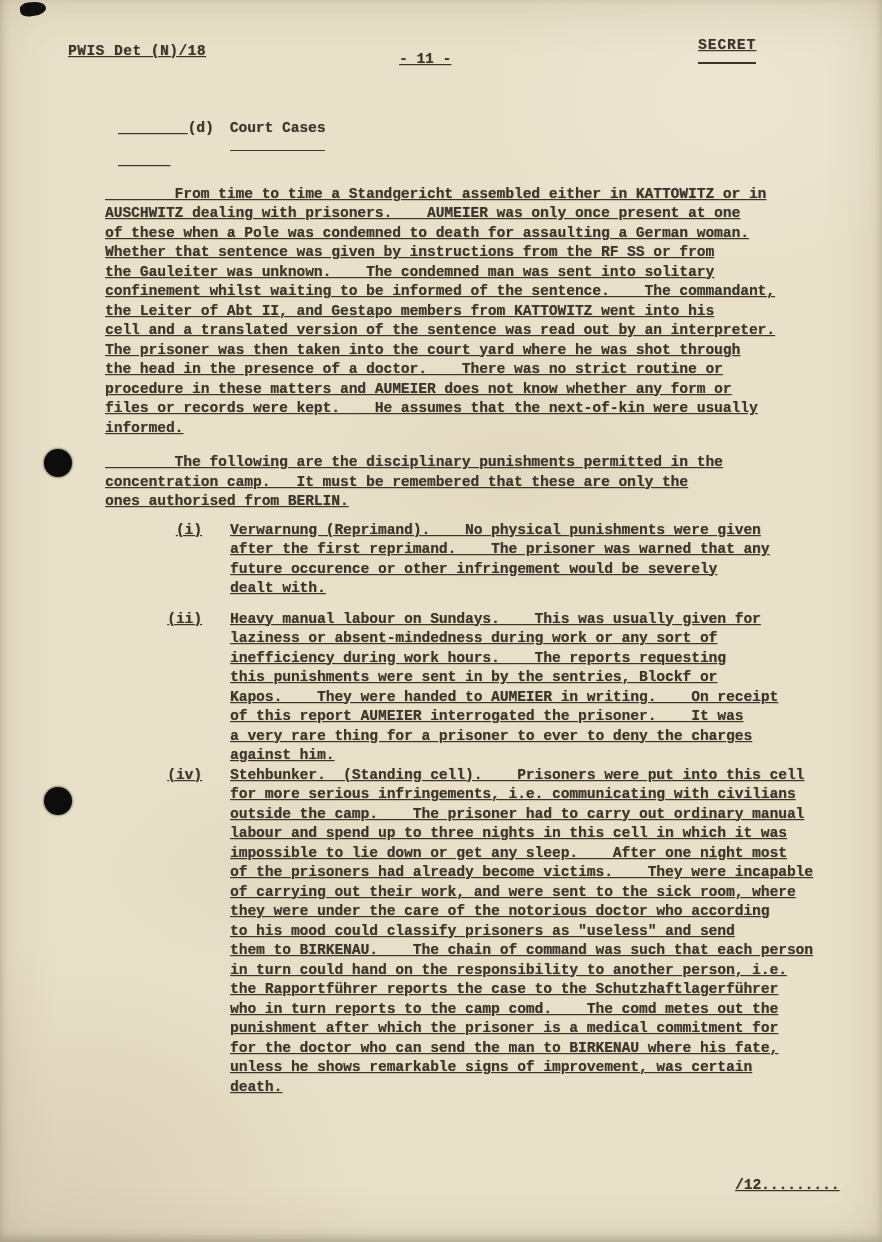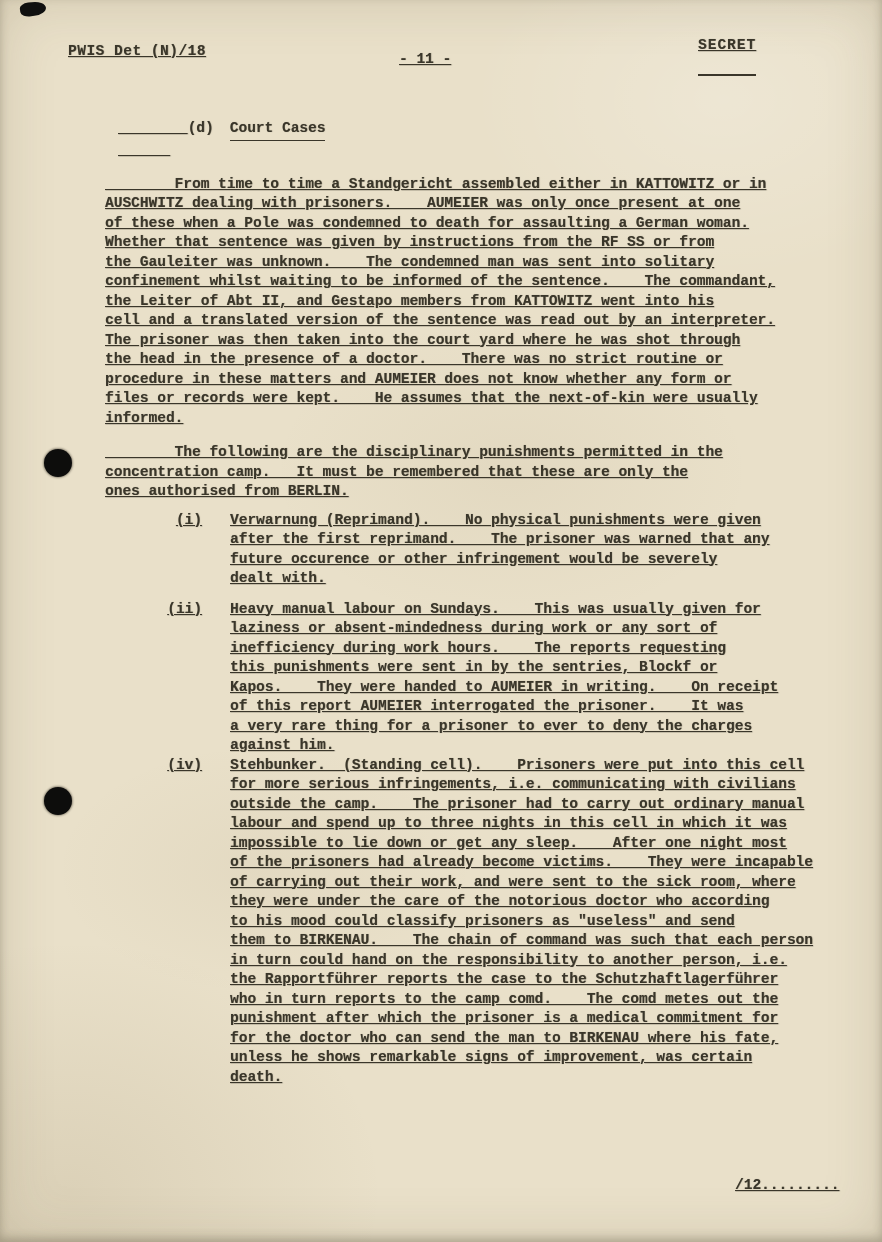--- a/index.html
+++ b/index.html
@@ -55,36 +55,36 @@
 
   .page-num {
     position: absolute;
     top: 50px; left: 358px; margin-left: 41px;
   }
 
   .classification {
     position: absolute;
     top: 36px; left: 698px;
     border-bottom: 2px solid #3a362a;
-    padding-bottom: 18px;
+    padding-bottom: 6px;
     letter-spacing: 1px;
   }
 
   .content {
     position: absolute;
     top: 99px; left: 105px;
     width: 732px;
   }
 
   .section-heading { margin: 0 0 14px 13px; white-space: pre; }
   .section-label { display: inline-block; margin-right: 16px; }
   .section-title {
     display: inline-block;
     border-bottom: 1.6px solid #3a362a;
-    padding-bottom: 2px;
+    padding-bottom: 12px;
   }
 
   .para { white-space: pre; margin: 0; }
   .para-body { margin-bottom: 15px; }
   .para-intro { margin-bottom: 9px; }
 
   .section-e { margin-top: 0; }
 
   .item { display: flex; margin-bottom: 11px; }
   .item.flush { margin-bottom: 0; }

